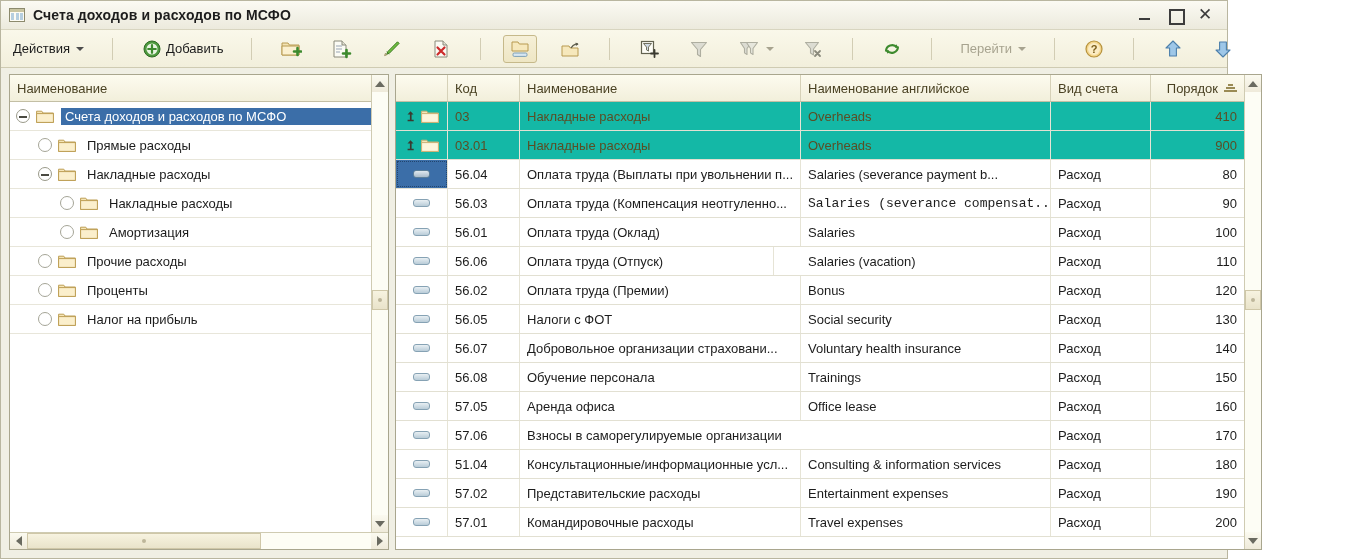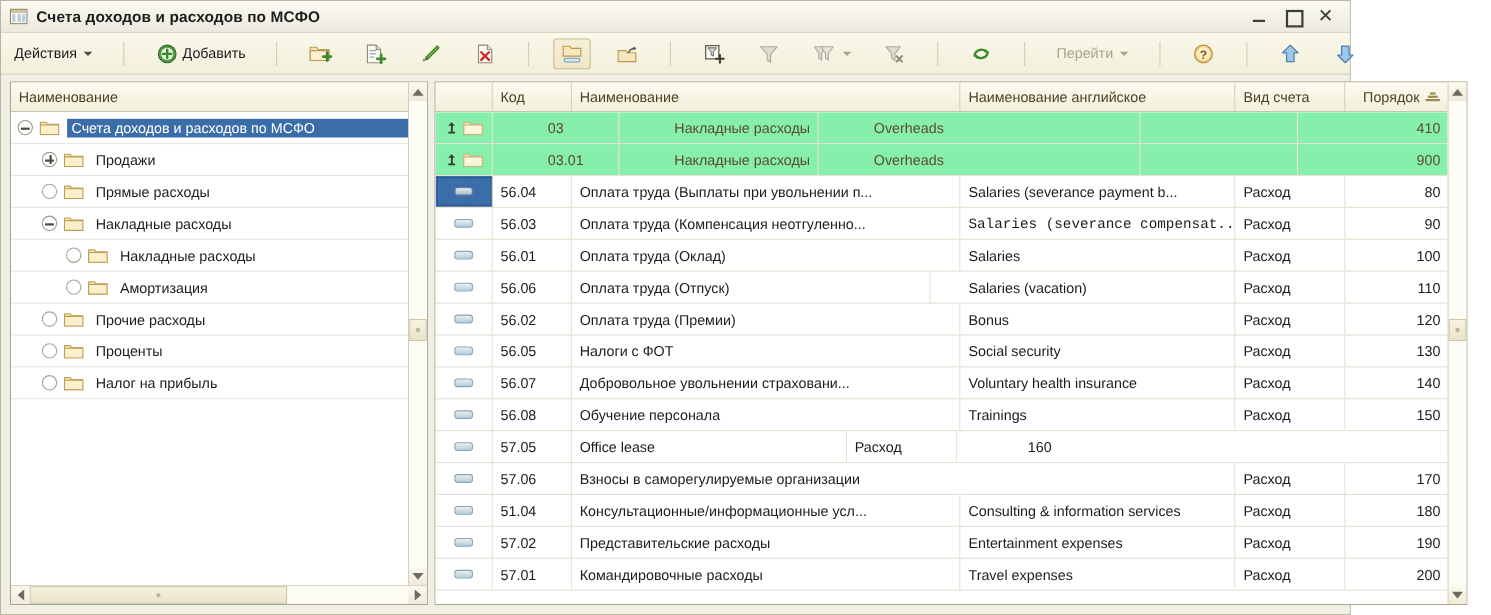--- a/index.html
+++ b/index.html
@@ -111,21 +111,21 @@
     display: flex; align-items: center;
     font-size: 13px; color: #4a4223;
     padding: 0 7px; border-right: 1px solid #d6d1b8;
     white-space: nowrap; overflow: hidden;
   }
   .hdr-cell:last-child { border-right: none; }
   .hdr-cell.num { justify-content: flex-end; }
   
   .rows { flex: 1 1 auto; overflow: hidden; background:#fff; }
   .row { display: flex; height: 29px; border-bottom: 1px solid #e2e0d2; }
-  .row.group { background: #86efac; gap: 43px; }
+  .row.group { background: #14b8a6; }
   .row .cell {
     display: flex; align-items: center; font-size: 13px;
     padding: 0 7px; border-right: 1px solid #e6e4d6;
     white-space: nowrap; overflow: hidden; color: #1c1c1c;
   }
   .row.group .cell { color: #5a4e25; }
   .row .cell:last-child { border-right: none; }
   .row .cell.num { justify-content: flex-end; }
   
   .tree-row {
@@ -396,29 +396,20 @@
           </div>
           <div class="rows" id="tree-rows">
               <div class="tree-row selected">
                 <span style="flex: 0 0 auto; width: 0px;"></span>
                 <span class="toggle minus"></span>
                 <span class="folder"><svg width="18" height="14" viewBox="0 0 18 14">
                     <path d="M.6 2.2h5.2l1.2 1.8H17.4v9.4H.6z" fill="#f5e5b6" stroke="#bd9e54" stroke-width="1"></path>
                     <path d="M.6 4.6h16.8v8.8H.6z" fill="#fbefcc" stroke="#bd9e54" stroke-width="1"></path>
                   </svg></span>
                 <span class="tree-label" style="flex: 1 1 auto;">Счета доходов и расходов по МСФО</span>
-              </div>
-              <div class="tree-row">
-                <span style="flex: 0 0 auto; width: 22px;"></span>
-                <span class="toggle plus"></span>
-                <span class="folder"><svg width="18" height="14" viewBox="0 0 18 14">
-                    <path d="M.6 2.2h5.2l1.2 1.8H17.4v9.4H.6z" fill="#f5e5b6" stroke="#bd9e54" stroke-width="1"></path>
-                    <path d="M.6 4.6h16.8v8.8H.6z" fill="#fbefcc" stroke="#bd9e54" stroke-width="1"></path>
-                  </svg></span>
-                <span class="tree-label">Продажи</span>
               </div>
               <div class="tree-row">
                 <span style="flex: 0 0 auto; width: 22px;"></span>
                 <span class="toggle none"></span>
                 <span class="folder"><svg width="18" height="14" viewBox="0 0 18 14">
                     <path d="M.6 2.2h5.2l1.2 1.8H17.4v9.4H.6z" fill="#f5e5b6" stroke="#bd9e54" stroke-width="1"></path>
                     <path d="M.6 4.6h16.8v8.8H.6z" fill="#fbefcc" stroke="#bd9e54" stroke-width="1"></path>
                   </svg></span>
                 <span class="tree-label">Прямые расходы</span>
               </div>
@@ -634,40 +625,41 @@
                 <div class="cell" style="flex: 1 1 auto; min-width: 0px;">Налоги с ФОТ</div>
                 <div class="cell" style="flex: 0 0 250px; width: 250px;">Social security</div>
                 <div class="cell" style="flex: 0 0 100px; width: 100px;">Расход</div>
                 <div class="cell num" style="flex: 0 0 93px; width: 93px;">130</div>
               </div>
               <div class="row">
                 <div class="cell cell-ico" style="flex: 0 0 52px; width: 52px;">
                   <span class="minus-chip"></span>
                 </div>
                 <div class="cell" style="flex: 0 0 72px; width: 72px;">56.07</div>
-                <div class="cell" style="flex: 1 1 auto; min-width: 0px;">Добровольное увольнении страховани...</div>
+                <div class="cell" style="flex: 1 1 auto; min-width: 0px;">Добровольное организации страховани...</div>
                 <div class="cell" style="flex: 0 0 250px; width: 250px;">Voluntary health insurance</div>
                 <div class="cell" style="flex: 0 0 100px; width: 100px;">Расход</div>
                 <div class="cell num" style="flex: 0 0 93px; width: 93px;">140</div>
               </div>
               <div class="row">
                 <div class="cell cell-ico" style="flex: 0 0 52px; width: 52px;">
                   <span class="minus-chip"></span>
                 </div>
                 <div class="cell" style="flex: 0 0 72px; width: 72px;">56.08</div>
                 <div class="cell" style="flex: 1 1 auto; min-width: 0px;">Обучение персонала</div>
                 <div class="cell" style="flex: 0 0 250px; width: 250px;">Trainings</div>
                 <div class="cell" style="flex: 0 0 100px; width: 100px;">Расход</div>
                 <div class="cell num" style="flex: 0 0 93px; width: 93px;">150</div>
               </div>
               <div class="row">
                 <div class="cell cell-ico" style="flex: 0 0 52px; width: 52px;">
                   <span class="minus-chip"></span>
                 </div>
                 <div class="cell" style="flex: 0 0 72px; width: 72px;">57.05</div>
+                <div class="cell" style="flex: 1 1 auto; min-width: 0px;">Аренда офиса</div>
                 <div class="cell" style="flex: 0 0 250px; width: 250px;">Office lease</div>
                 <div class="cell" style="flex: 0 0 100px; width: 100px;">Расход</div>
                 <div class="cell num" style="flex: 0 0 93px; width: 93px;">160</div>
               </div>
               <div class="row">
                 <div class="cell cell-ico" style="flex: 0 0 52px; width: 52px;">
                   <span class="minus-chip"></span>
                 </div>
                 <div class="cell" style="flex: 0 0 72px; width: 72px;">57.06</div>
                 <div class="cell" style="flex: 1 1 auto; min-width: 0px;">Взносы в саморегулируемые организации</div>

